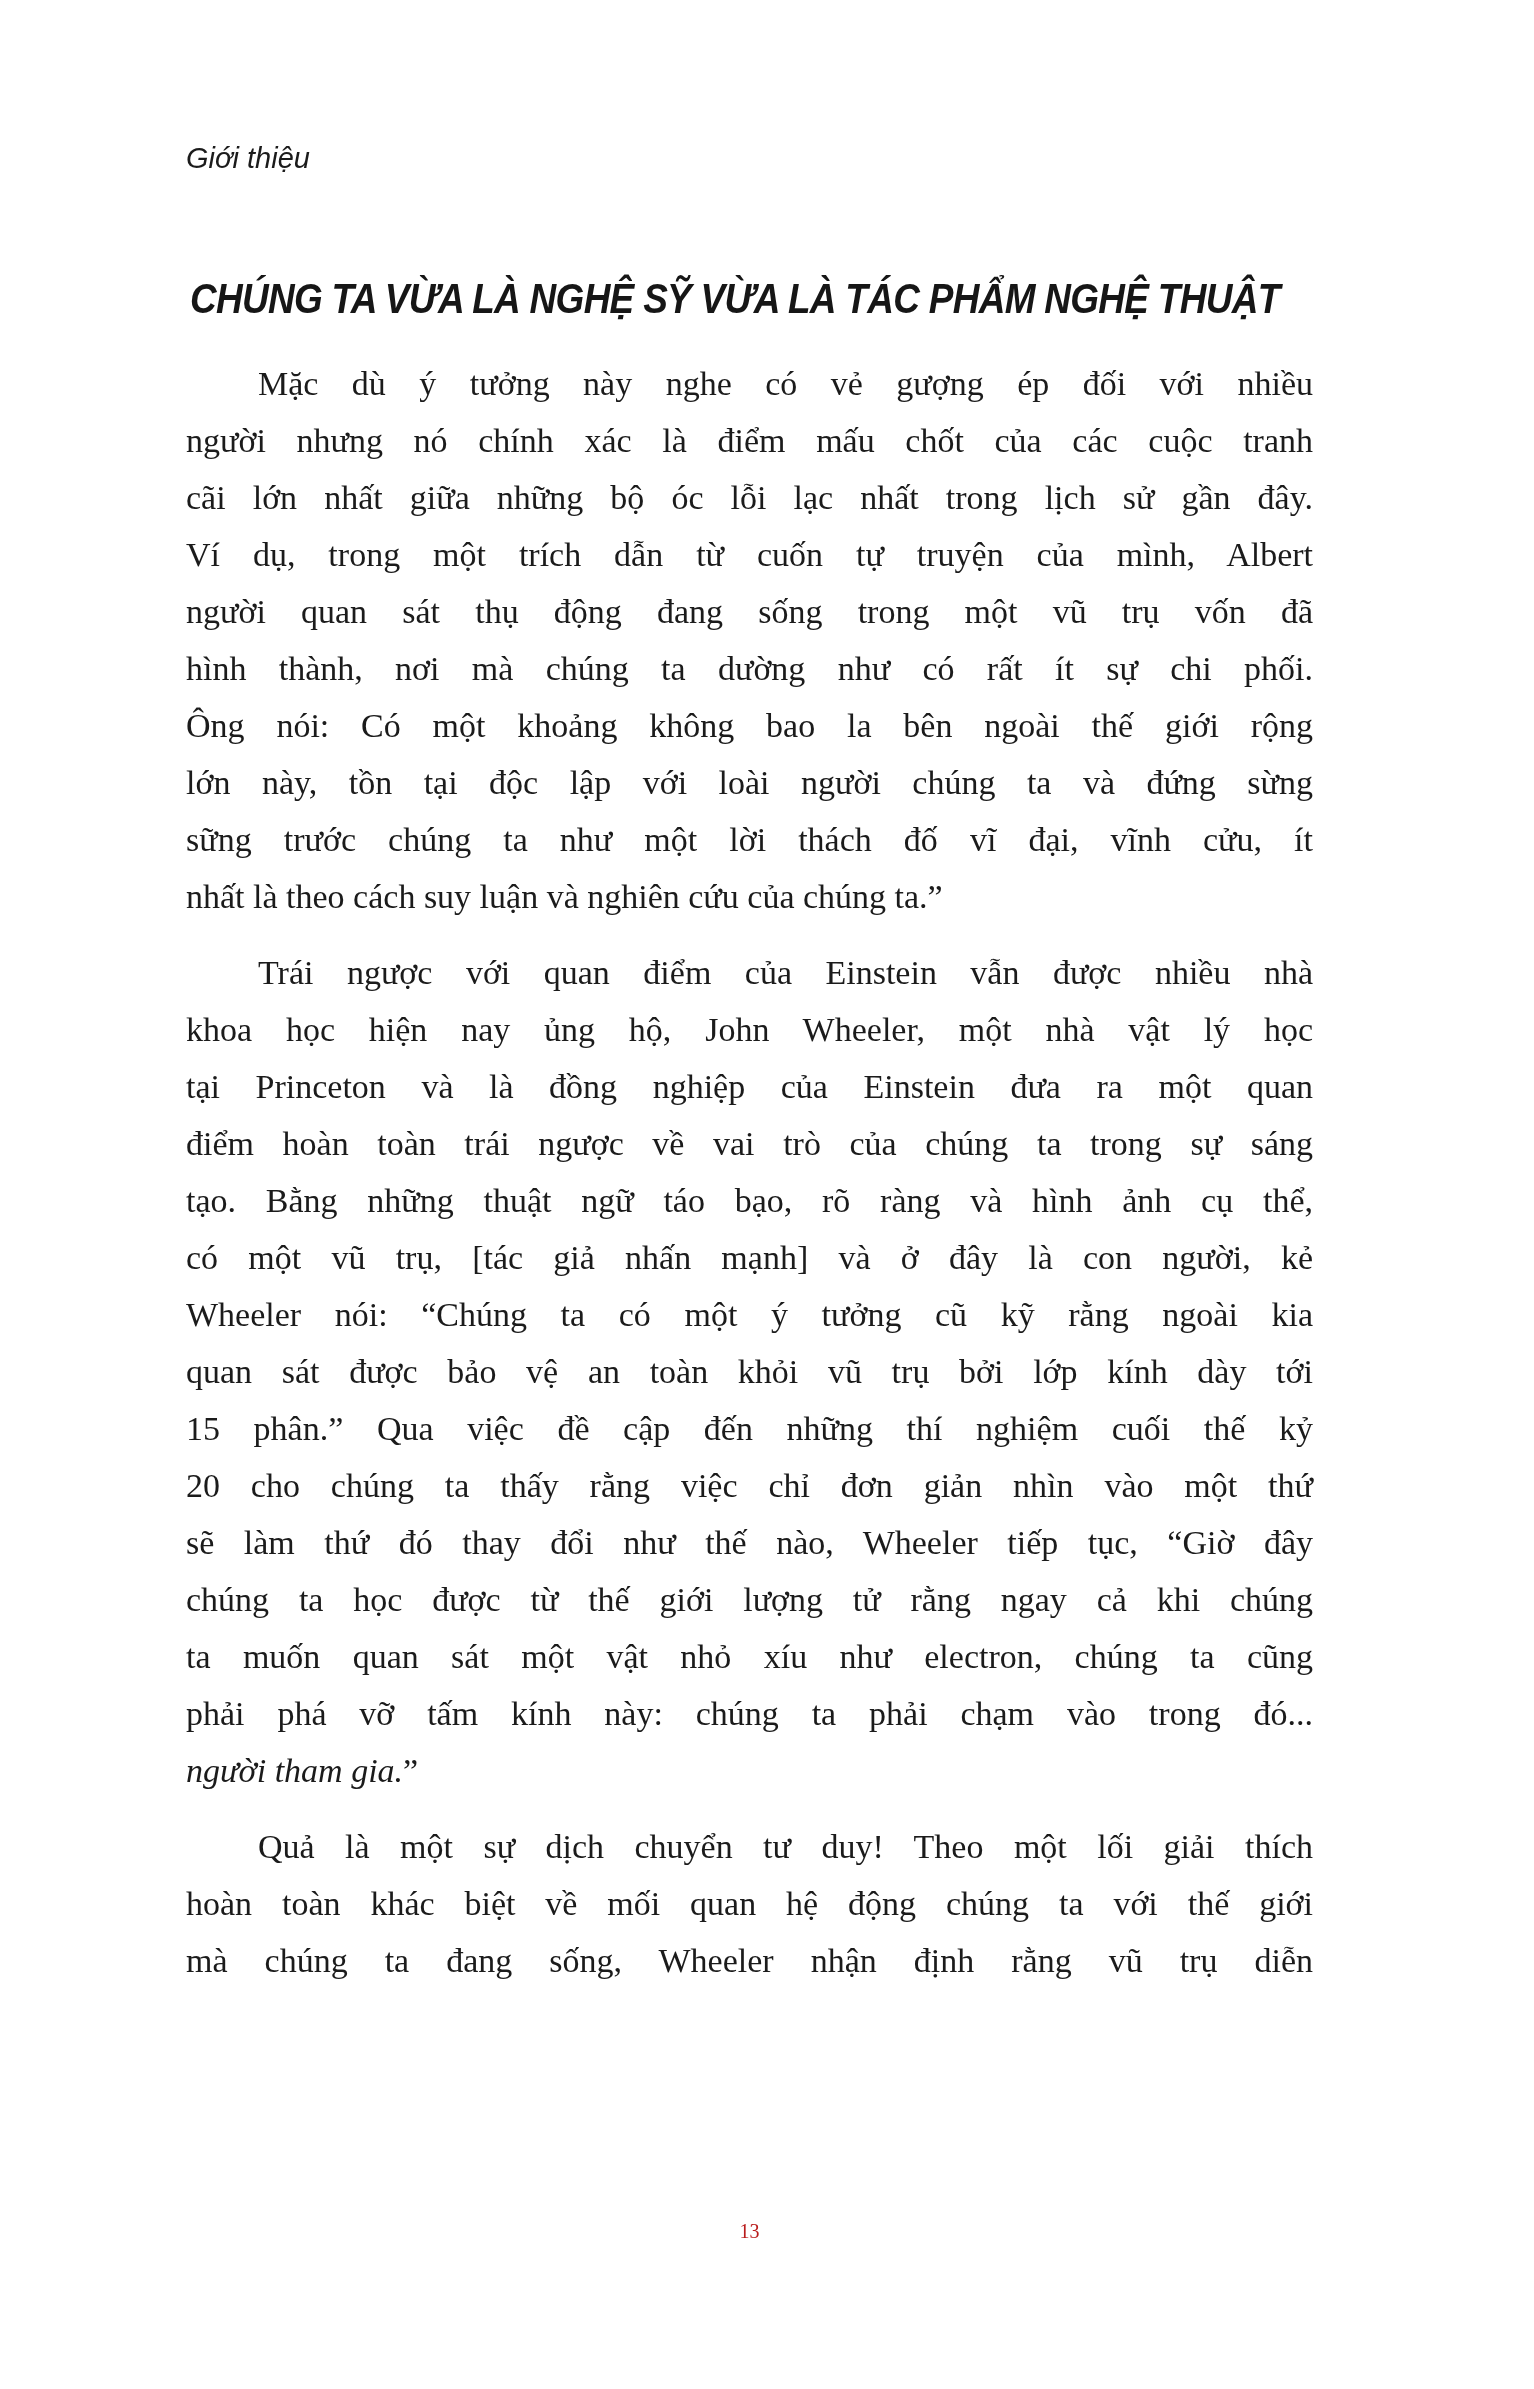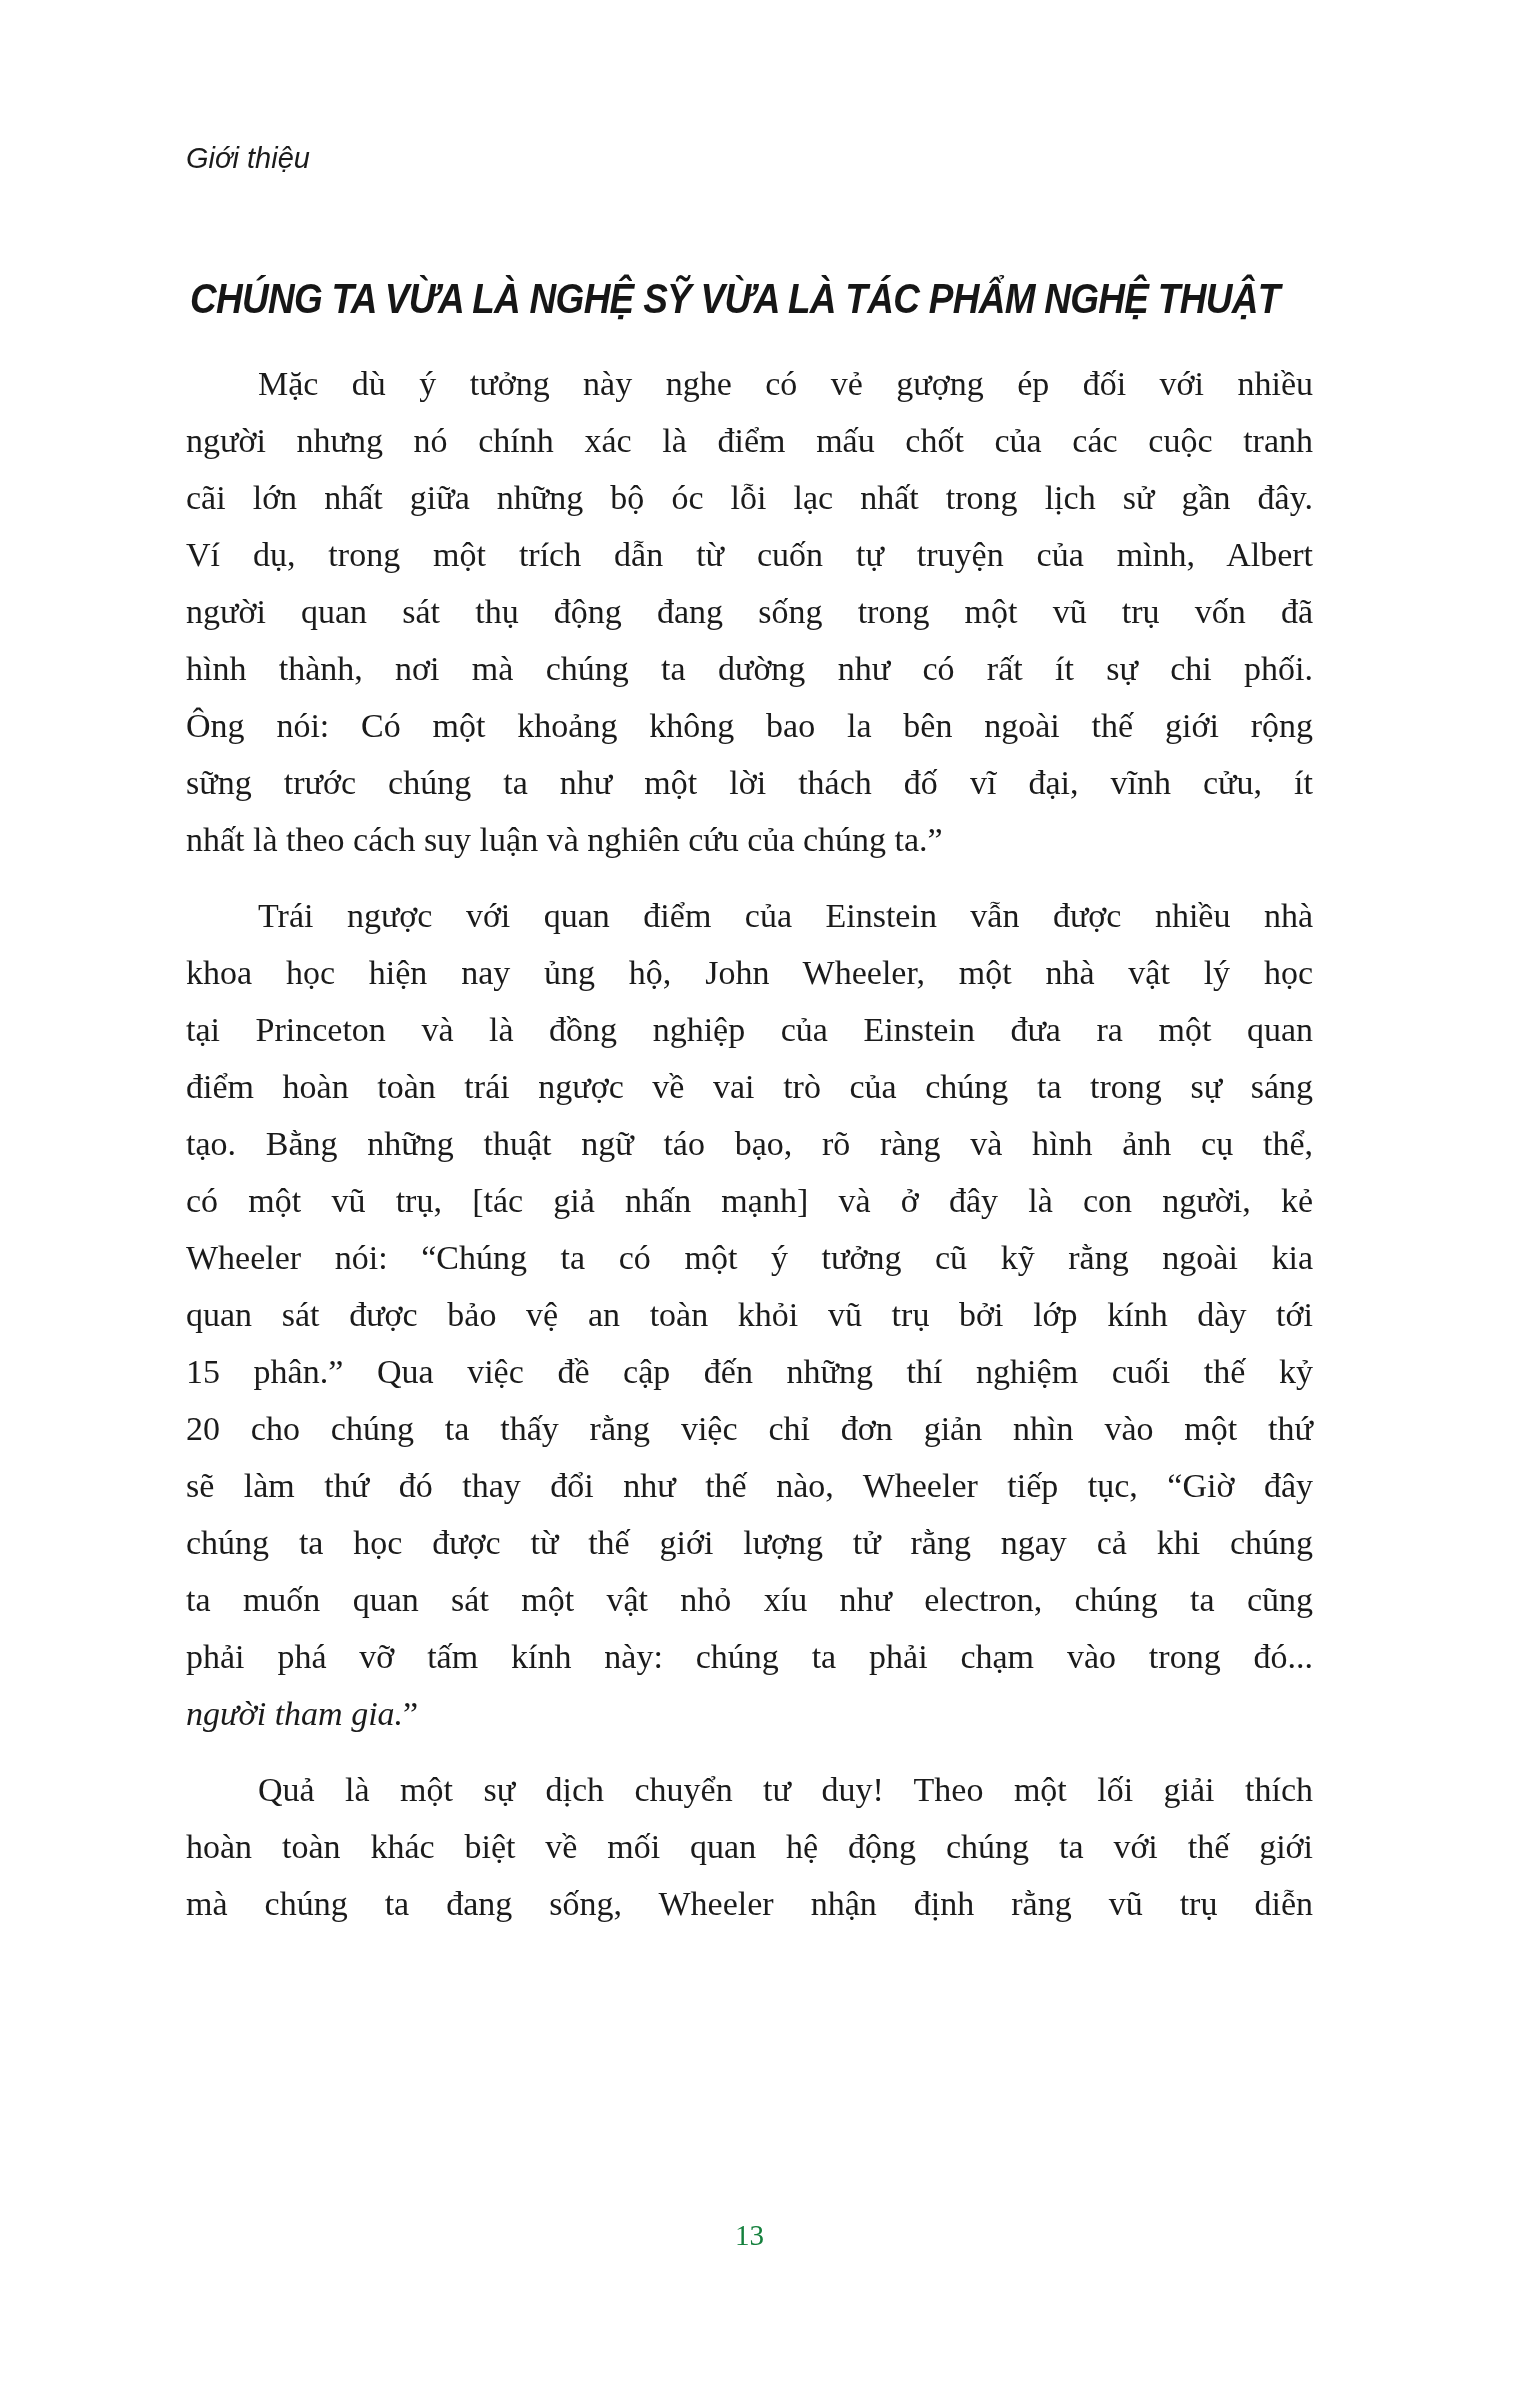--- a/index.html
+++ b/index.html
@@ -57,41 +57,42 @@
   }
   .line.fill { text-align-last: justify; }
   .line.first { text-indent: 72px; }
   .line em { font-style: italic; }
   .page-number {
     position: absolute;
     top: 2221px;
     left: 186px;
     width: 1127px;
     text-align: center;
-    font-size: 29px;
+    font-size: 20px;
     line-height: 1;
-    color: #15803d;
+    color: #b91c1c;
   }
 </style>
 </head>
 <body>
 
 <div class="running-header">Giới thiệu</div>
 
 <div class="section-title">CHÚNG TA VỪA LÀ NGHỆ SỸ VỪA LÀ TÁC PHẨM NGHỆ THUẬT</div>
 
 <div class="body-text">
     <div class="paragraph">
       <div class="line first fill"><span>Mặc dù ý tưởng này nghe có vẻ gượng ép đối với nhiều</span></div>
       <div class="line fill"><span>người nhưng nó chính xác là điểm mấu chốt của các cuộc tranh</span></div>
       <div class="line fill"><span>cãi lớn nhất giữa những bộ óc lỗi lạc nhất trong lịch sử gần đây.</span></div>
       <div class="line fill"><span>Ví dụ, trong một trích dẫn từ cuốn tự truyện của mình, Albert</span></div>
       <div class="line fill"><span>người quan sát thụ động đang sống trong một vũ trụ vốn đã</span></div>
       <div class="line fill"><span>hình thành, nơi mà chúng ta dường như có rất ít sự chi phối.</span></div>
       <div class="line fill"><span>Ông nói: Có một khoảng không bao la bên ngoài thế giới rộng</span></div>
+      <div class="line fill"><span>lớn này, tồn tại độc lập với loài người chúng ta và đứng sừng</span></div>
       <div class="line fill"><span>sững trước chúng ta như một lời thách đố vĩ đại, vĩnh cửu, ít</span></div>
       <div class="line"><span>nhất là theo cách suy luận và nghiên cứu của chúng ta.”</span></div>
     </div>
     <div class="paragraph">
       <div class="line first fill"><span>Trái ngược với quan điểm của Einstein vẫn được nhiều nhà</span></div>
       <div class="line fill"><span>khoa học hiện nay ủng hộ, John Wheeler, một nhà vật lý học</span></div>
       <div class="line fill"><span>tại Princeton và là đồng nghiệp của Einstein đưa ra một quan</span></div>
       <div class="line fill"><span>điểm hoàn toàn trái ngược về vai trò của chúng ta trong sự sáng</span></div>
       <div class="line fill"><span>tạo. Bằng những thuật ngữ táo bạo, rõ ràng và hình ảnh cụ thể,</span></div>
       <div class="line fill"><span>có một vũ trụ, [tác giả nhấn mạnh] và ở đây là con người, kẻ</span></div>

